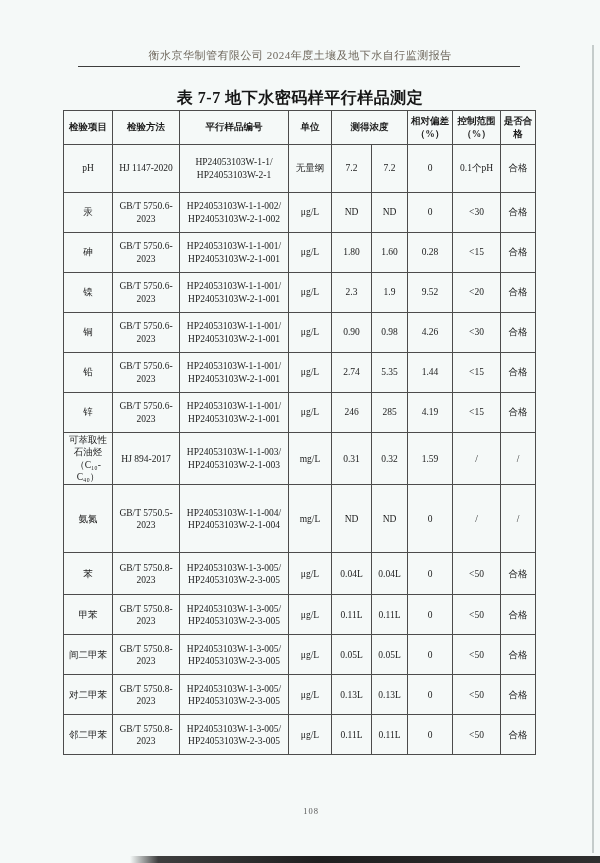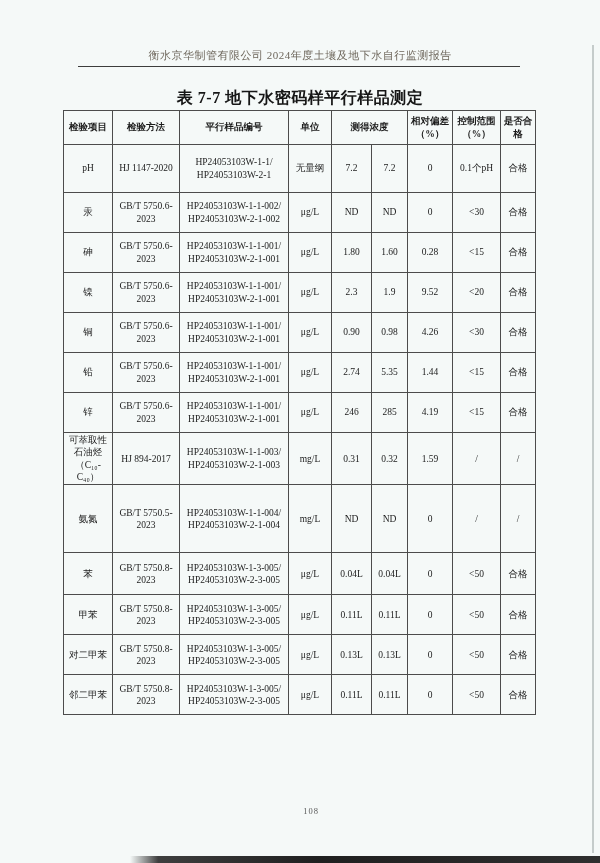--- a/index.html
+++ b/index.html
@@ -256,20 +256,34 @@
       <div>HP24053103W-2-3-005</div>
     </td>
     <td class="c-unit">μg/L</td>
     <td class="c-val">0.11L</td>
     <td class="c-val">0.11L</td>
     <td class="c-dev">0</td>
     <td class="c-range">&lt;50</td>
     <td class="c-pass">合格</td>
   </tr>
         <tr>
+    <td class="c-item">间二甲苯</td>
+    <td class="c-method">GB/T 5750.8-2023</td>
+    <td class="c-ids">
+      <div>HP24053103W-1-3-005/</div>
+      <div>HP24053103W-2-3-005</div>
+    </td>
+    <td class="c-unit">μg/L</td>
+    <td class="c-val">0.05L</td>
+    <td class="c-val">0.05L</td>
+    <td class="c-dev">0</td>
+    <td class="c-range">&lt;50</td>
+    <td class="c-pass">合格</td>
+  </tr>
+        <tr>
     <td class="c-item">对二甲苯</td>
     <td class="c-method">GB/T 5750.8-2023</td>
     <td class="c-ids">
       <div>HP24053103W-1-3-005/</div>
       <div>HP24053103W-2-3-005</div>
     </td>
     <td class="c-unit">μg/L</td>
     <td class="c-val">0.13L</td>
     <td class="c-val">0.13L</td>
     <td class="c-dev">0</td>

